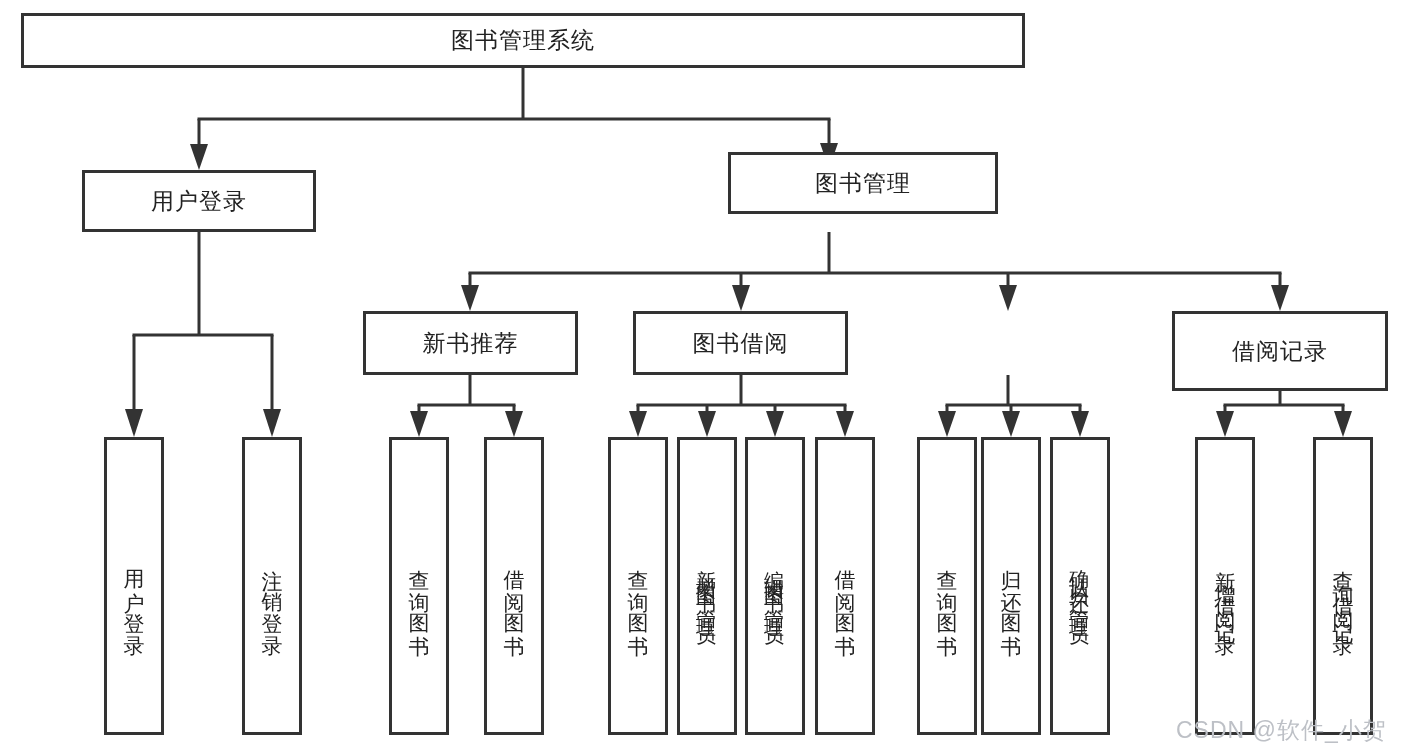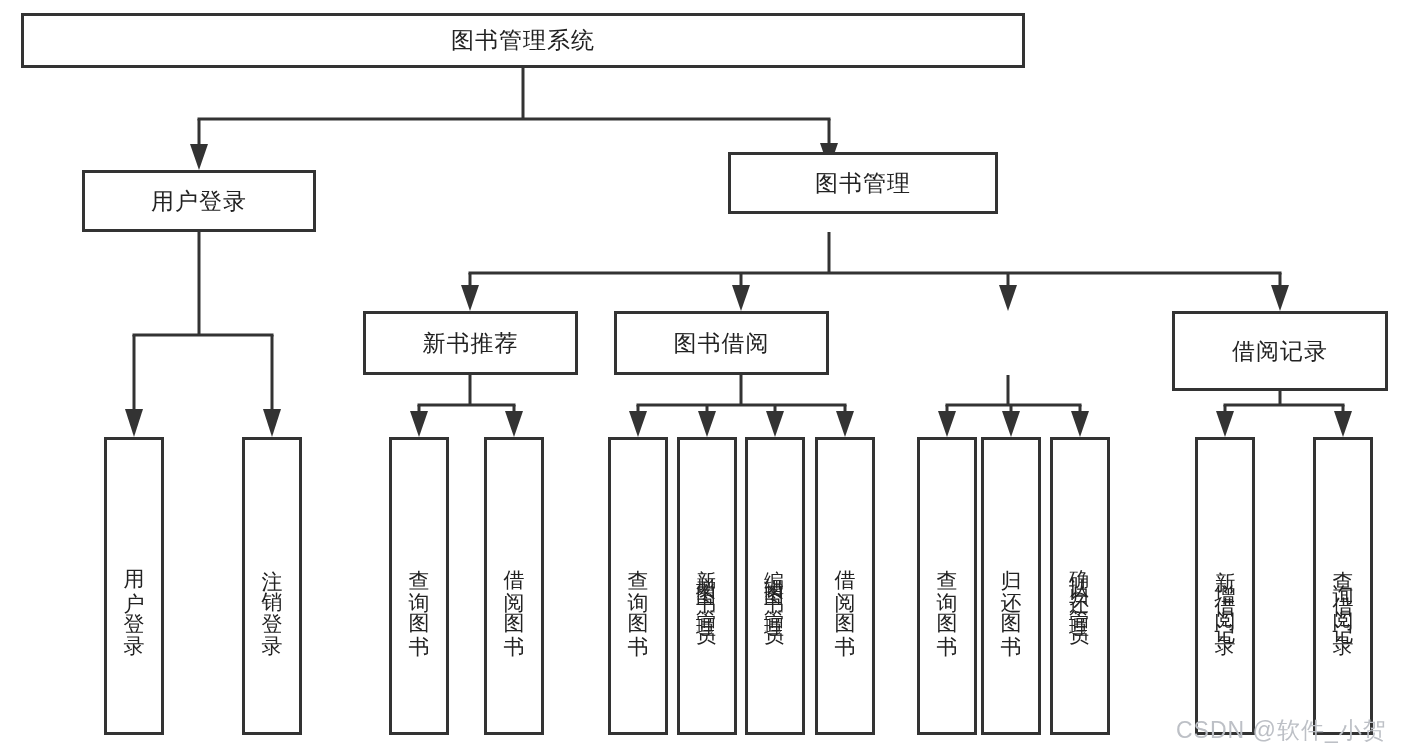--- a/index.html
+++ b/index.html
@@ -118,21 +118,21 @@
   <div class="box" style="left:82px; top:170px; width:234px; height:62px;">
     <span>用户登录</span>
   </div>
   <div class="box" style="left:712px; top:152px; width:270px; height:62px;margin-left:16px;">
     <span>图书管理</span>
   </div>
 
   <div class="box" style="left:363px; top:311px; width:215px; height:64px;">
     <span>新书推荐</span>
   </div>
-  <div class="box" style="left:614px; top:311px; width:215px; height:64px;">
+  <div class="box" style="left:633px; top:311px; width:215px; height:64px;">
     <span>图书借阅</span>
   </div>
   <div class="box" style="left:1172px; top:311px; width:216px; height:80px;">
     <span>借阅记录</span>
   </div>
 
   <div class="box vbox v4" style="left:104px; top:437px; width:60px; height:298px;">
     <span>用户登录</span>
   </div>
   <div class="box vbox v4" style="left:242px; top:437px; width:60px; height:298px;">

